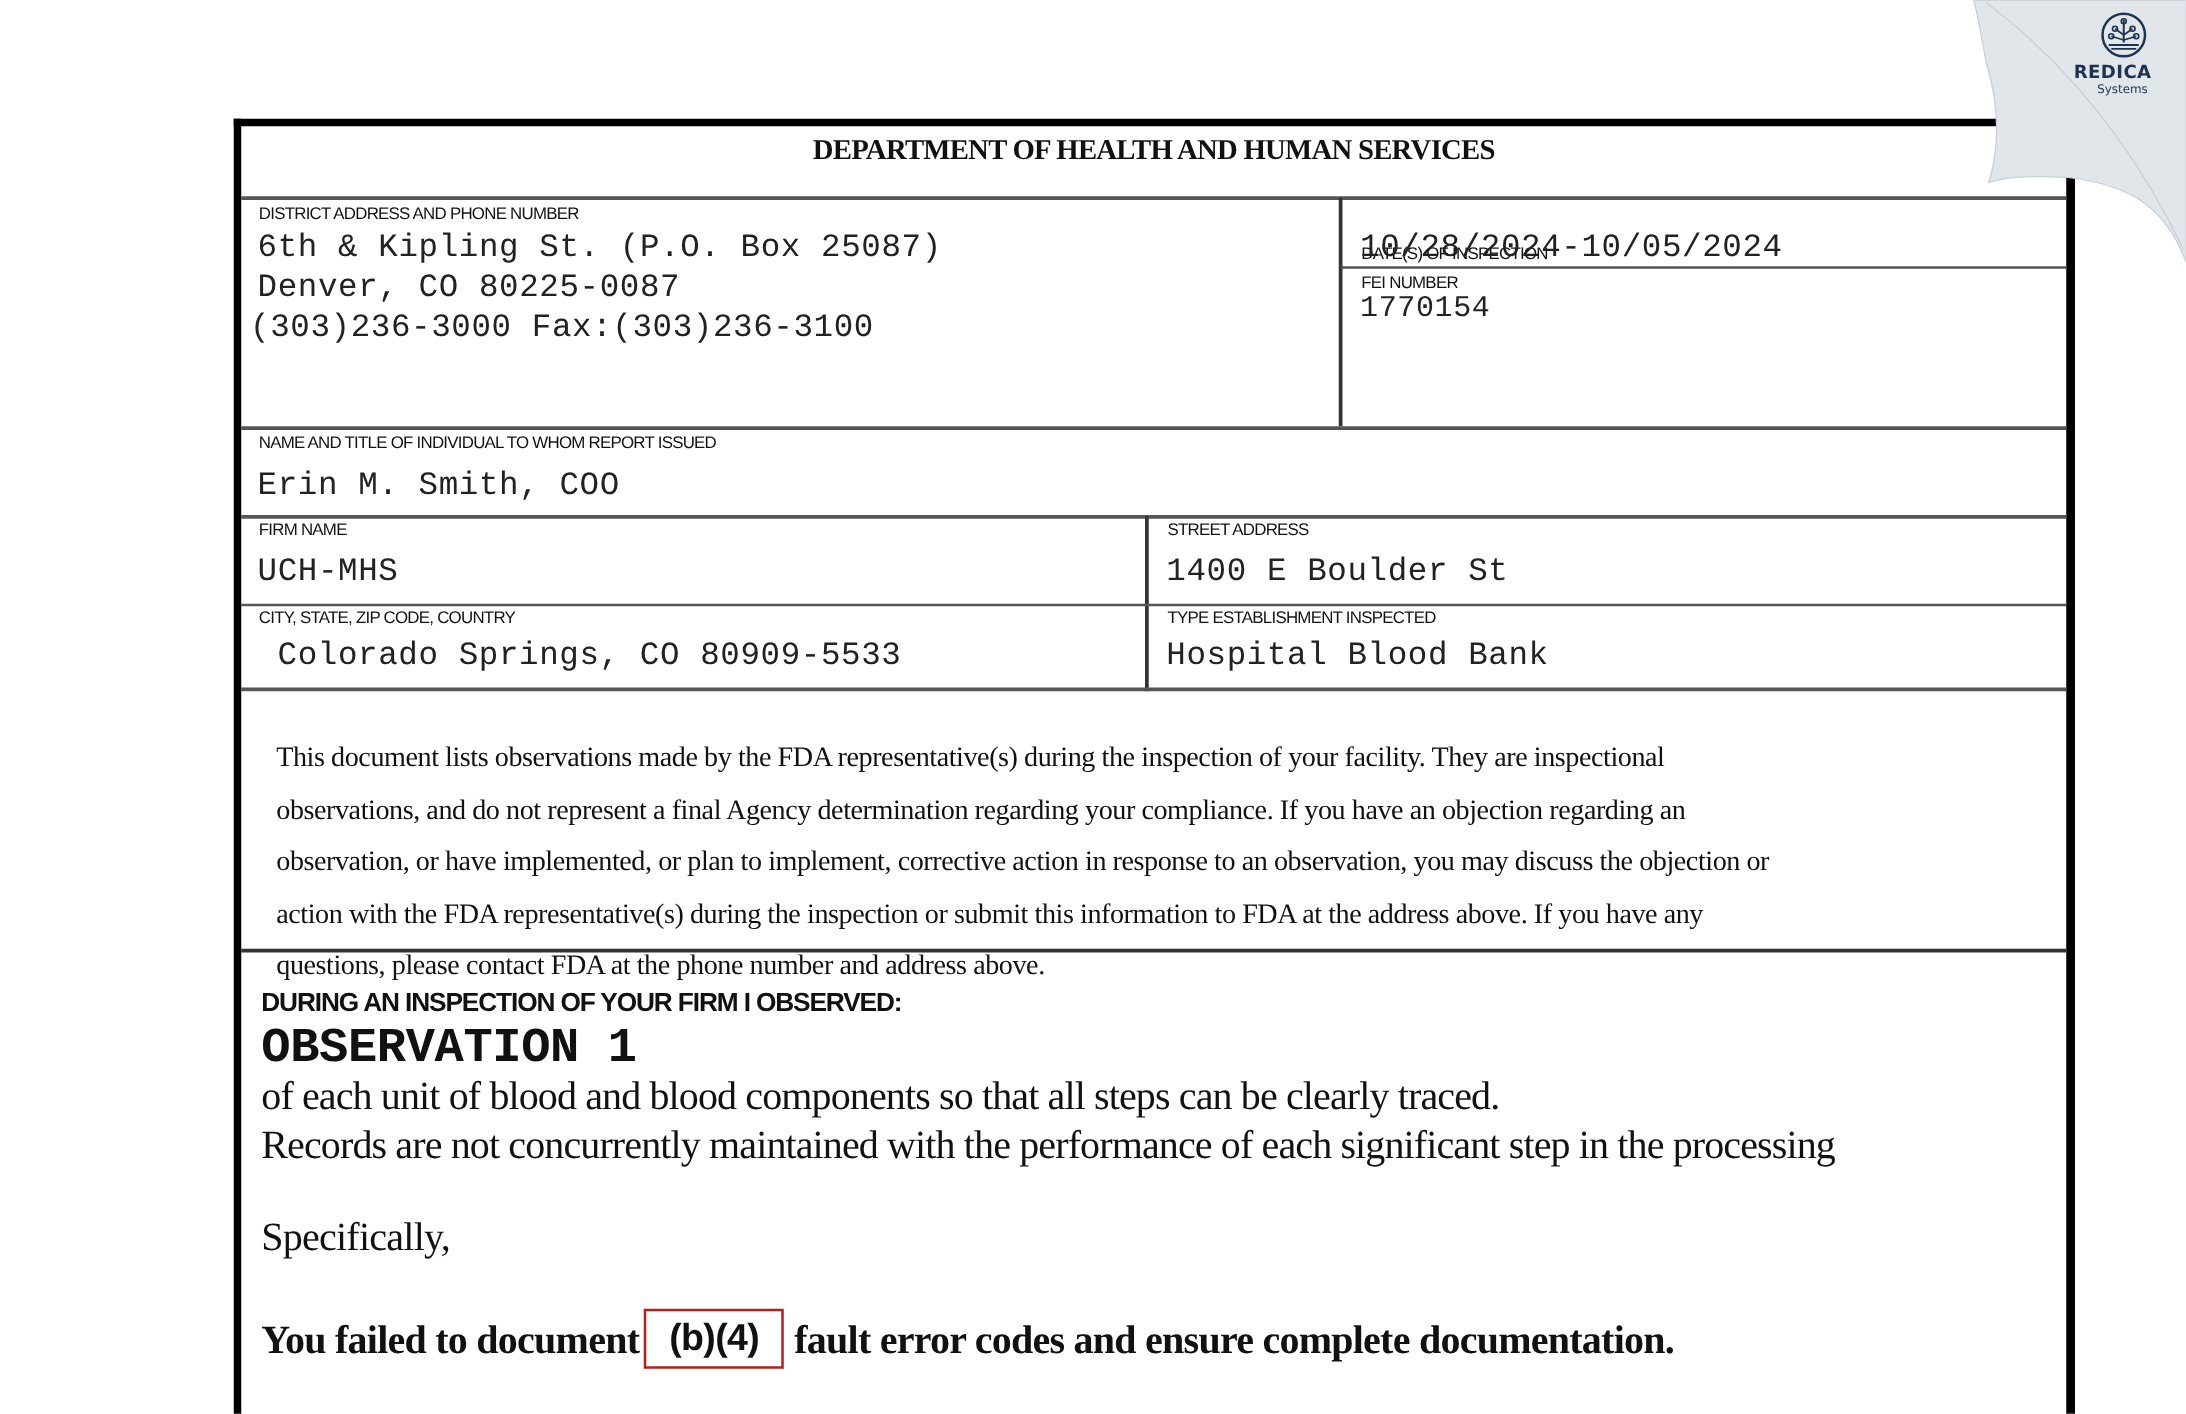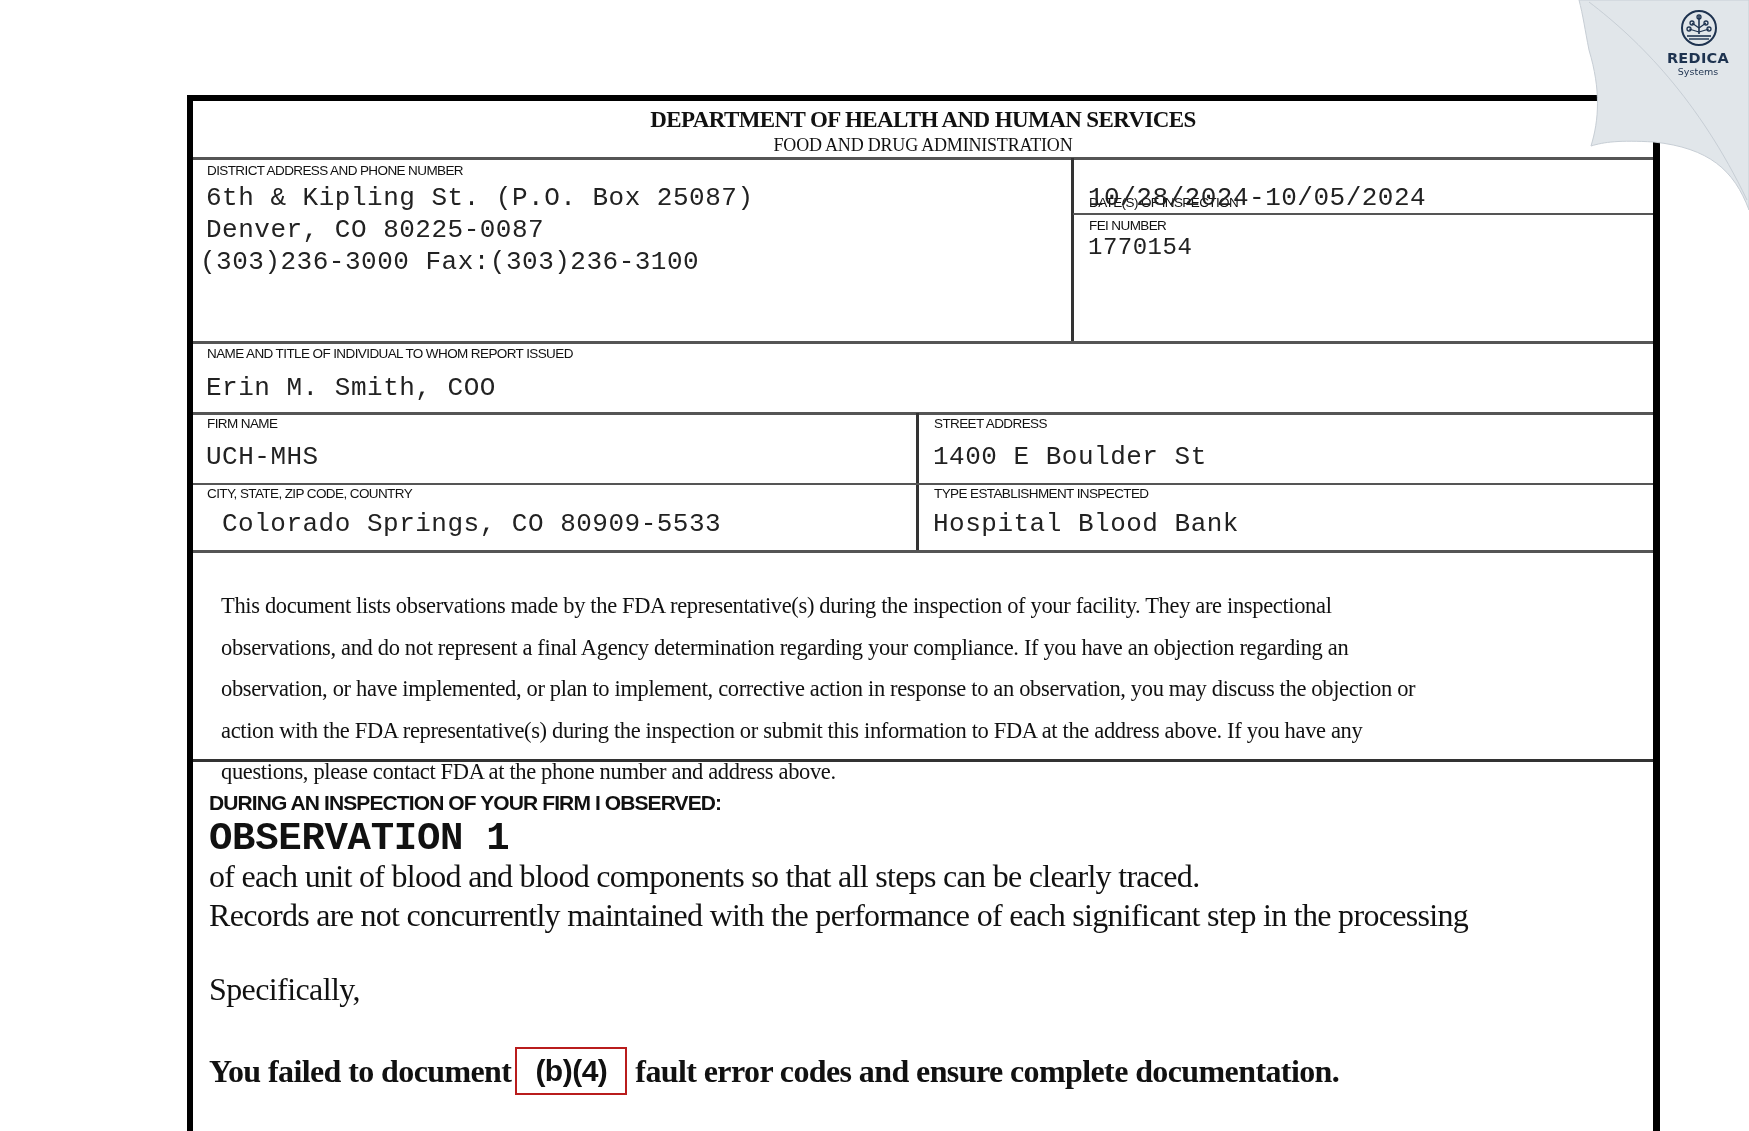--- a/index.html
+++ b/index.html
@@ -66,35 +66,34 @@
   }
   .redact {
     display: inline-block; border: 2px solid #b91c1c; padding: 0 18px;
     height: 44px; line-height: 44px; margin: 0 8px 0 4px;
     font-family: "Liberation Sans", sans-serif; font-size: 30px; letter-spacing: -0.5px;
   }
   .corner {
     position: absolute; right: 0; top: 0; width: 200px; height: 210px;
   }
   .redica-name {
-    position: absolute; right: 12px; top: 50px; width: 78px; text-align: center;
+    position: absolute; right: 12px; top: 50px; width: 78px; text-align: left;
     font-family: "DejaVu Sans", sans-serif; font-weight: bold; font-size: 14.5px;
     color: #1e3350; letter-spacing: 0.3px;
   }
   .redica-sub {
     position: absolute; right: 12px; top: 66px; width: 78px; text-align: center;
     font-family: "DejaVu Sans", sans-serif; font-size: 9.5px; color: #1e3350;
   }
 </style>
 </head>
 <body>
 
 <div class="form">
   <div class="hdr1">DEPARTMENT OF HEALTH AND HUMAN SERVICES</div>
-  <div class="hdr2">FOOD AND DRUG ADMINISTRATION</div>
 
   <div class="hline" style="left:0; right:0; top:56px;"></div>
 
   <div class="lbl" style="left:14px; top:62px;">DISTRICT ADDRESS AND PHONE NUMBER</div>
   <div class="mono" style="left:13px; top:82px;">6th &amp; Kipling St. (P.O. Box 25087)</div>
   <div class="mono" style="left:13px; top:114px;">Denver, CO 80225-0087</div>
   <div class="mono" style="left:7px; top:146px;">(303)236-3000 Fax:(303)236-3100</div>
 
   <div class="vline" style="left:878px; top:57px; height:183px;"></div>
 

